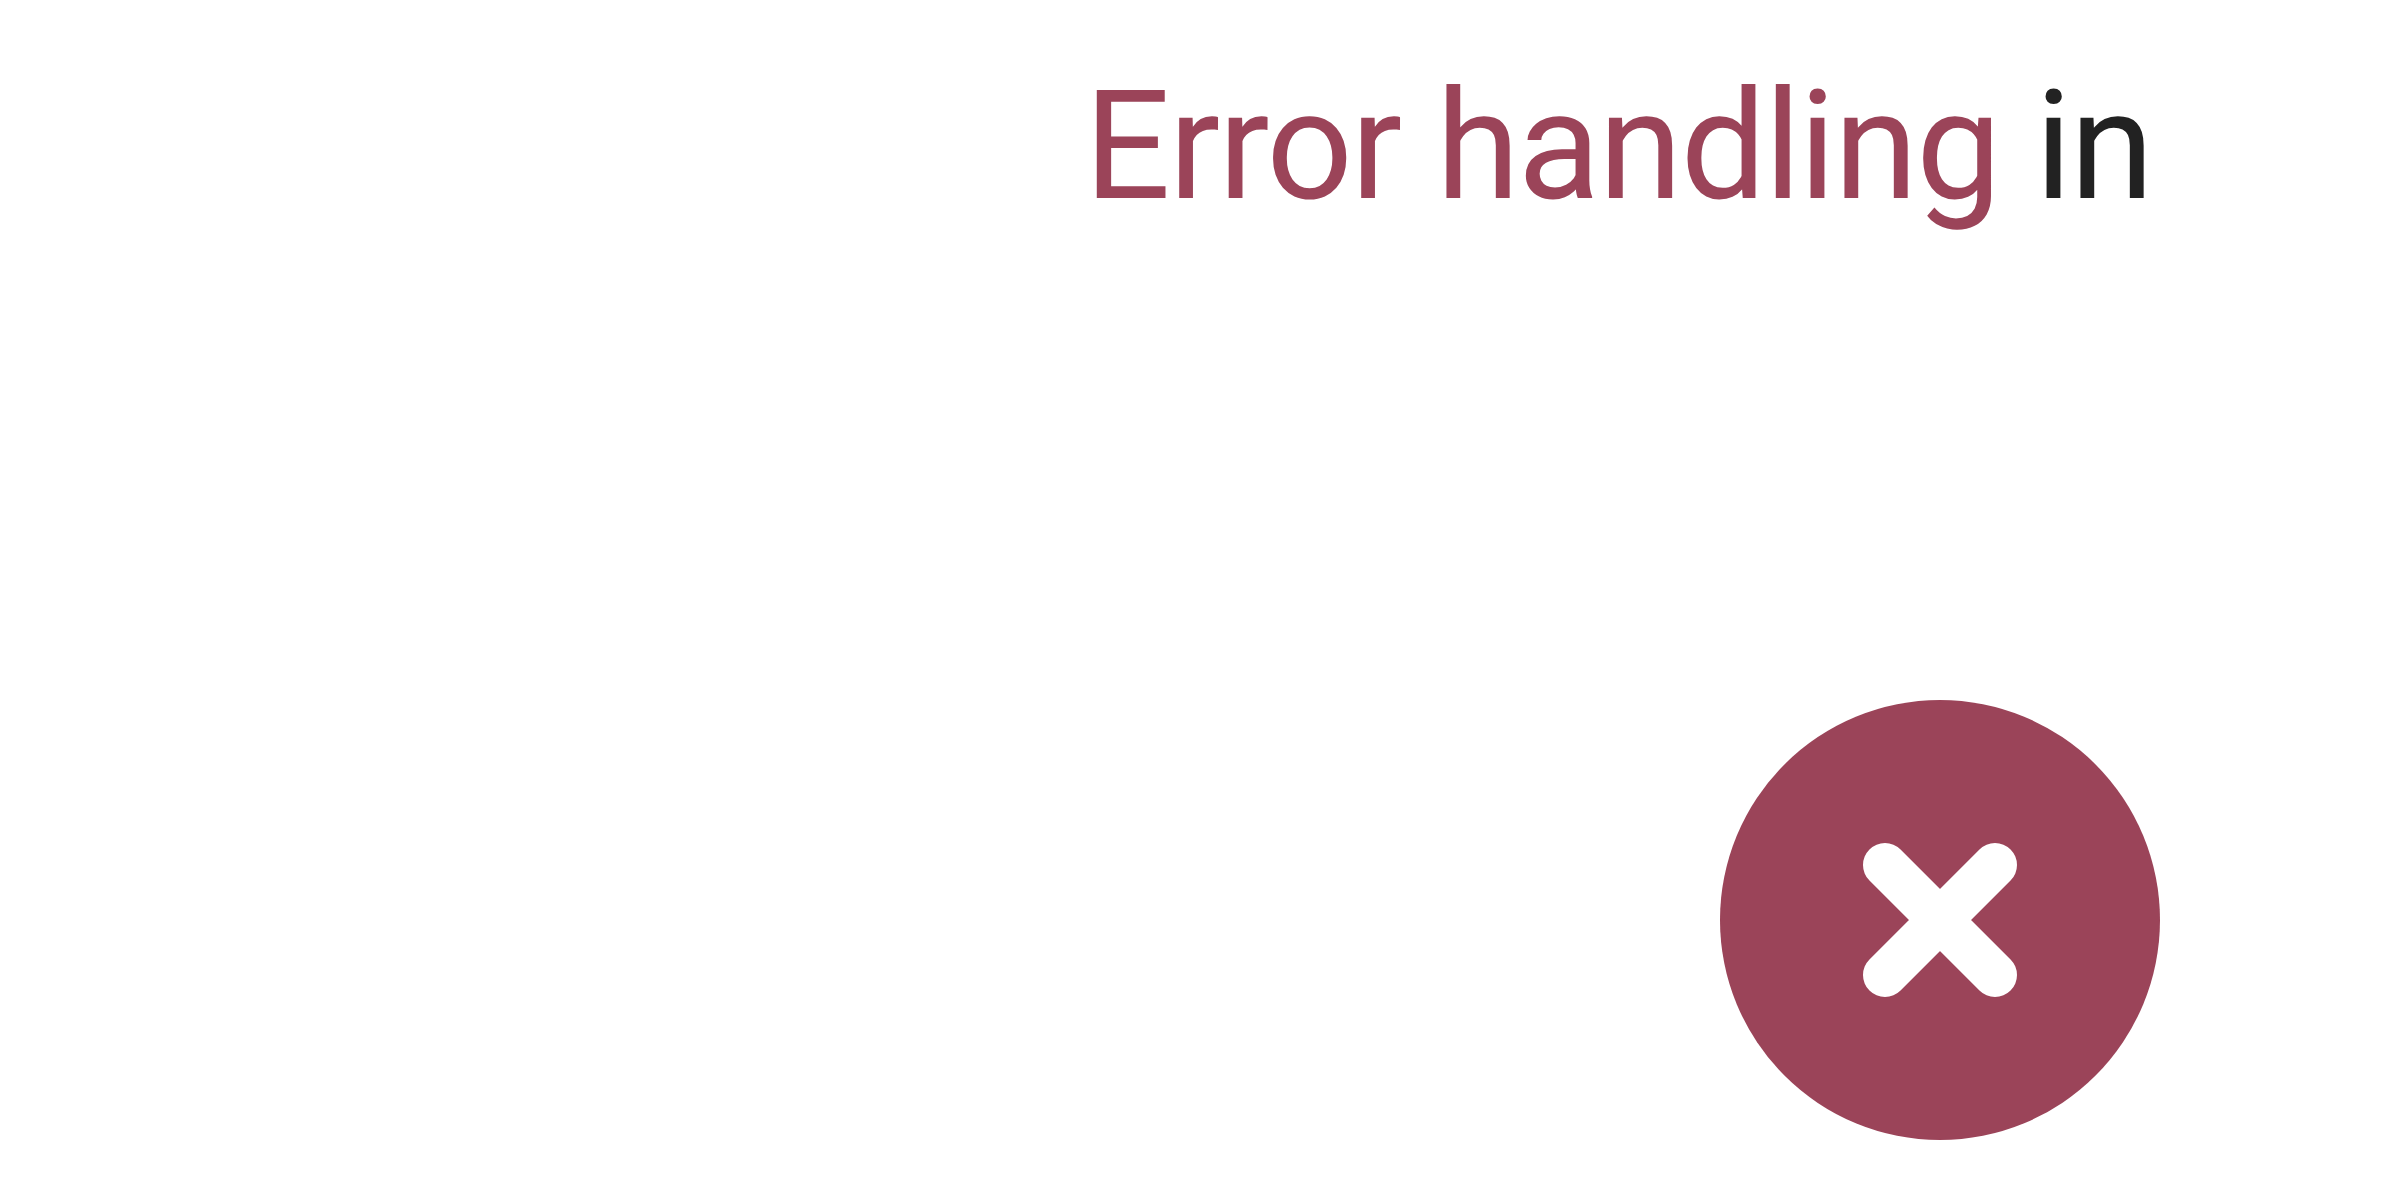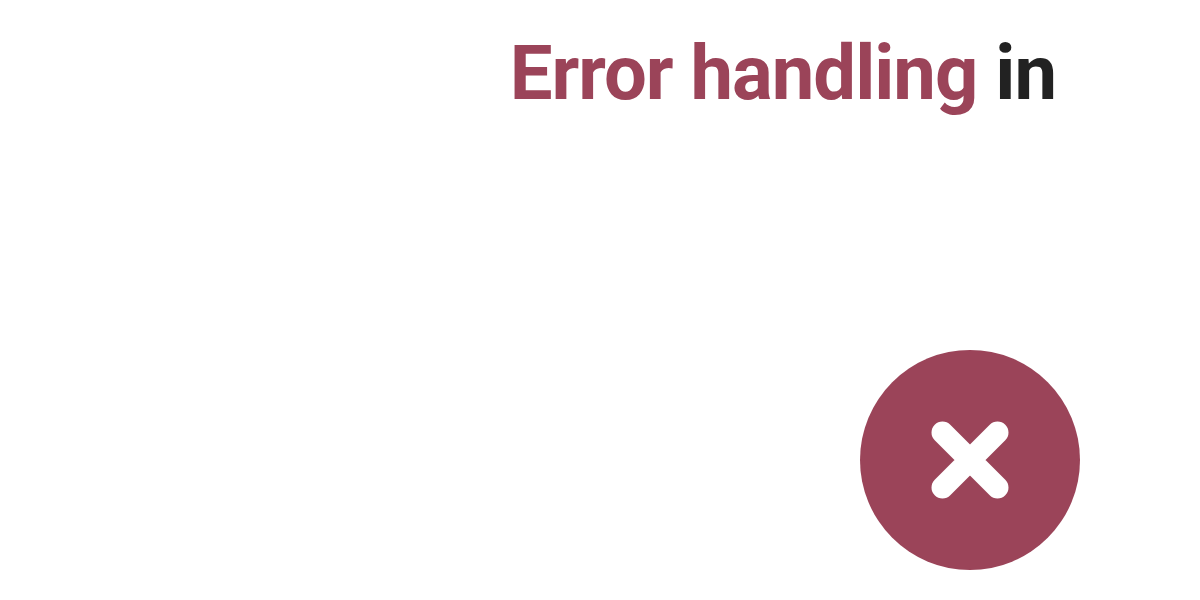--- a/index.html
+++ b/index.html
@@ -11,23 +11,23 @@
       width: 1200px;
       height: 600px;
       background: #ffffff;
       font-family: -apple-system, BlinkMacSystemFont, "Segoe UI", Roboto, "Helvetica Neue", Arial, sans-serif;
       position: relative;
       overflow: hidden;
     }
     .heading {
       position: absolute;
       top: 30px;
-      right: 144px;
+      right: 124px;
       text-align: right;
-      font-weight: 700;
+      font-weight: 400;
       font-size: 76px;
       line-height: 1.15;
       letter-spacing: -1px;
     }
     .accent {
       color: #9b4459;
     }
     .dark {
       color: #222222;
     }

